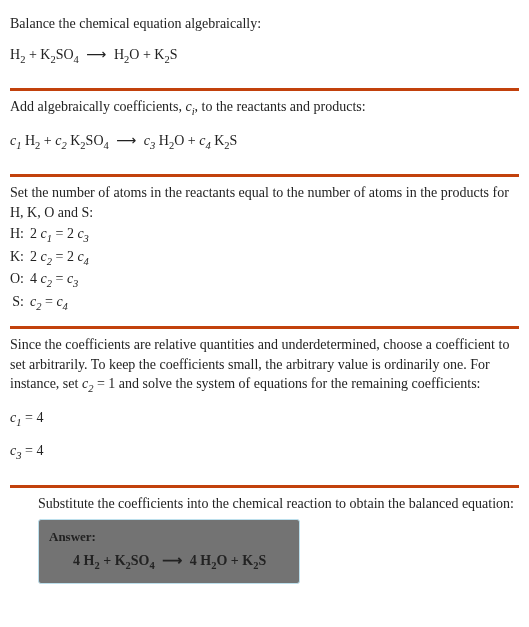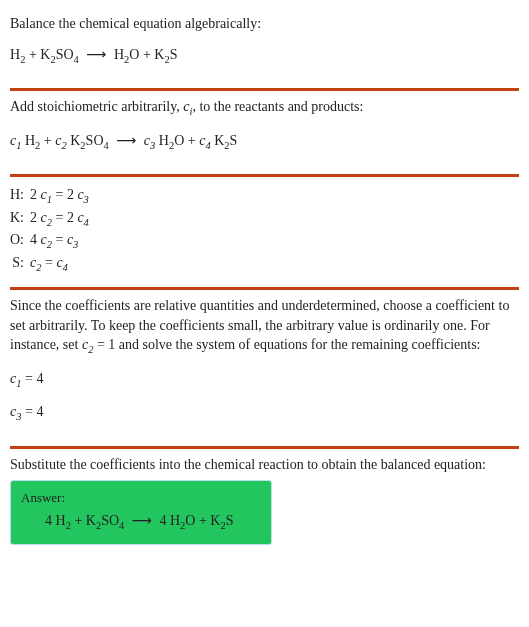--- a/index.html
+++ b/index.html
@@ -11,20 +11,21 @@
       width: 529px;
       box-sizing: border-box;
       line-height: 1.4;
     }
     .section {
       padding: 6px 0 10px 0;
       border-bottom: 3px solid #c2410c;
     }
     .section:last-of-type {
       border-bottom: none;
+      margin-left: 28px;
     }
     .equation-line {
       margin: 11px 0;
     }
     .eqn-table {
       border-collapse: collapse;
       margin: 2px 0;
     }
     .eqn-table td {
       padding: 0 4px 0 0;
@@ -41,27 +42,28 @@
     }
     .chemsub {
       font-size: 0.75em;
       vertical-align: sub;
     }
     .arrow {
       display: inline-block;
       padding: 0 4px;
     }
     .answer-box {
-      background: #22c55e;
+      background: #737373;
       border: 1px solid #bcdfec;
       border-radius: 3px;
       padding: 8px 10px 10px 10px;
       margin-top: 6px;
       display: inline-block;
       min-width: 240px;
+      font-weight: bold;
     }
     .answer-label {
       font-size: 13px;
       margin-bottom: 4px;
     }
     .answer-eqn {
       padding-left: 24px;
     }
     .ital { font-style: italic; font-family: Liberation Serif, serif; }
   </style>
@@ -72,30 +74,31 @@
   <div>Balance the chemical equation algebraically:</div>
   <div class="equation-line">
     <span><span>H</span><span class="chemsub">2</span></span><span> + </span><span><span>K</span><span class="chemsub">2</span><span>SO</span><span class="chemsub">4</span></span>
     <span class="arrow">⟶</span>
     <span><span>H</span><span class="chemsub">2</span><span>O</span></span><span> + </span><span><span>K</span><span class="chemsub">2</span><span>S</span></span>
   </div>
 </div>
 
 <div class="section">
   <div>
-    <span>Add stoichiometric arbitrarily, </span><span class="ital"><span>c</span><span class="sub">i</span></span><span>, to the reactants and products:</span>
+    <span>Add algebraically coefficients, </span><span class="ital"><span>c</span><span class="sub">i</span></span><span>, to the reactants and products:</span>
   </div>
   <div class="equation-line">
     <span class="ital"><span>c</span><span class="sub">1</span></span><span> </span><span><span>H</span><span class="chemsub">2</span></span><span> + </span><span class="ital"><span>c</span><span class="sub">2</span></span><span> </span><span><span>K</span><span class="chemsub">2</span><span>SO</span><span class="chemsub">4</span></span>
     <span class="arrow">⟶</span>
     <span class="ital"><span>c</span><span class="sub">3</span></span><span> </span><span><span>H</span><span class="chemsub">2</span><span>O</span></span><span> + </span><span class="ital"><span>c</span><span class="sub">4</span></span><span> </span><span><span>K</span><span class="chemsub">2</span><span>S</span></span>
   </div>
 </div>
 
 <div class="section">
+  <div>Set the number of atoms in the reactants equal to the number of atoms in the products for H, K, O and S:</div>
   <table class="eqn-table">
     <tbody id="balance-rows">
         <tr>
           <td>H:</td>
           <td><span>2 </span><span class="ital">c<span class="sub">1</span></span><span> = </span><span>2 </span><span class="ital">c<span class="sub">3</span></span></td>
         </tr>
         <tr>
           <td>K:</td>
           <td><span>2 </span><span class="ital">c<span class="sub">2</span></span><span> = </span><span>2 </span><span class="ital">c<span class="sub">4</span></span></td>
         </tr>

